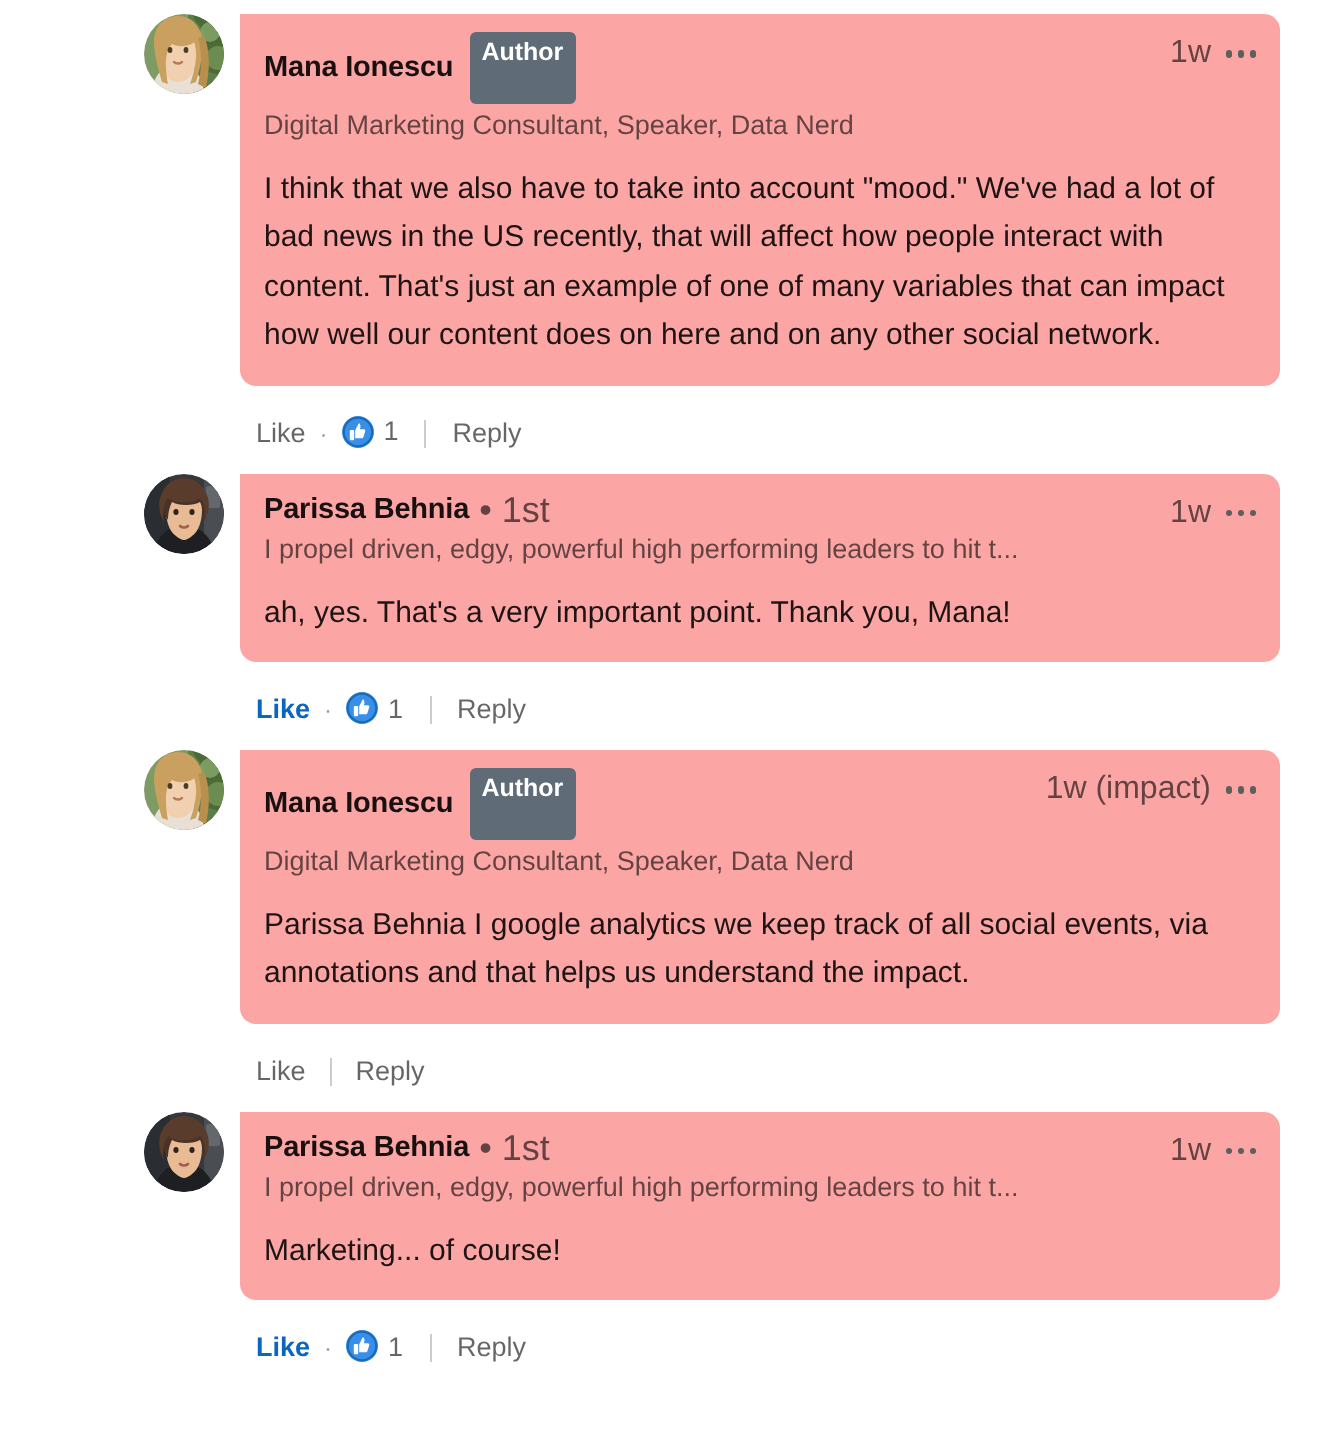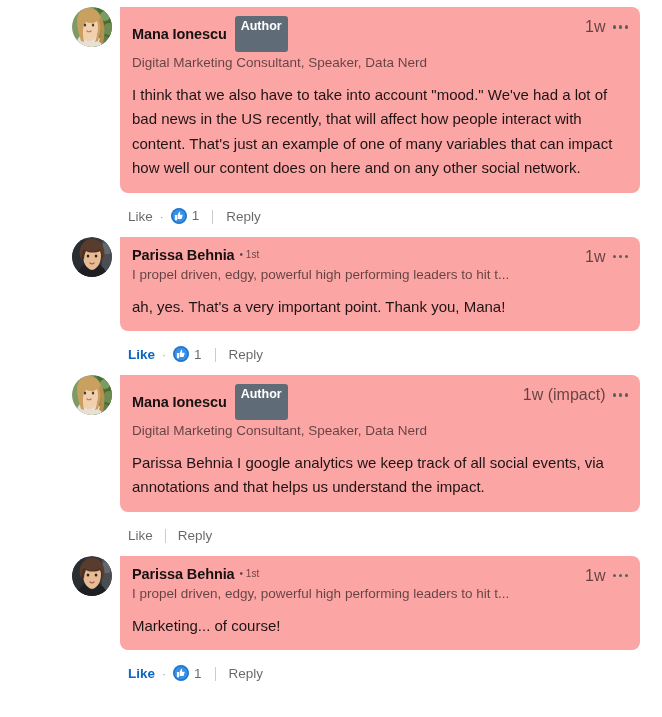--- a/index.html
+++ b/index.html
@@ -75,21 +75,21 @@
 
   .author-name {
     font-size: 14.5px;
     font-weight: bold;
     color: #000000e6;
     letter-spacing: -0.1px;
     white-space: nowrap;
   }
 
   .degree {
-    font-size: 10px;
+    font-size: 18px;
     color: #00000099;
     margin-left: 5px;
     white-space: nowrap;
   }
 
   .author-badge {
     display: inline-block;
     margin-left: 8px;
     background: #5f6b77;
     color: #ffffff;

